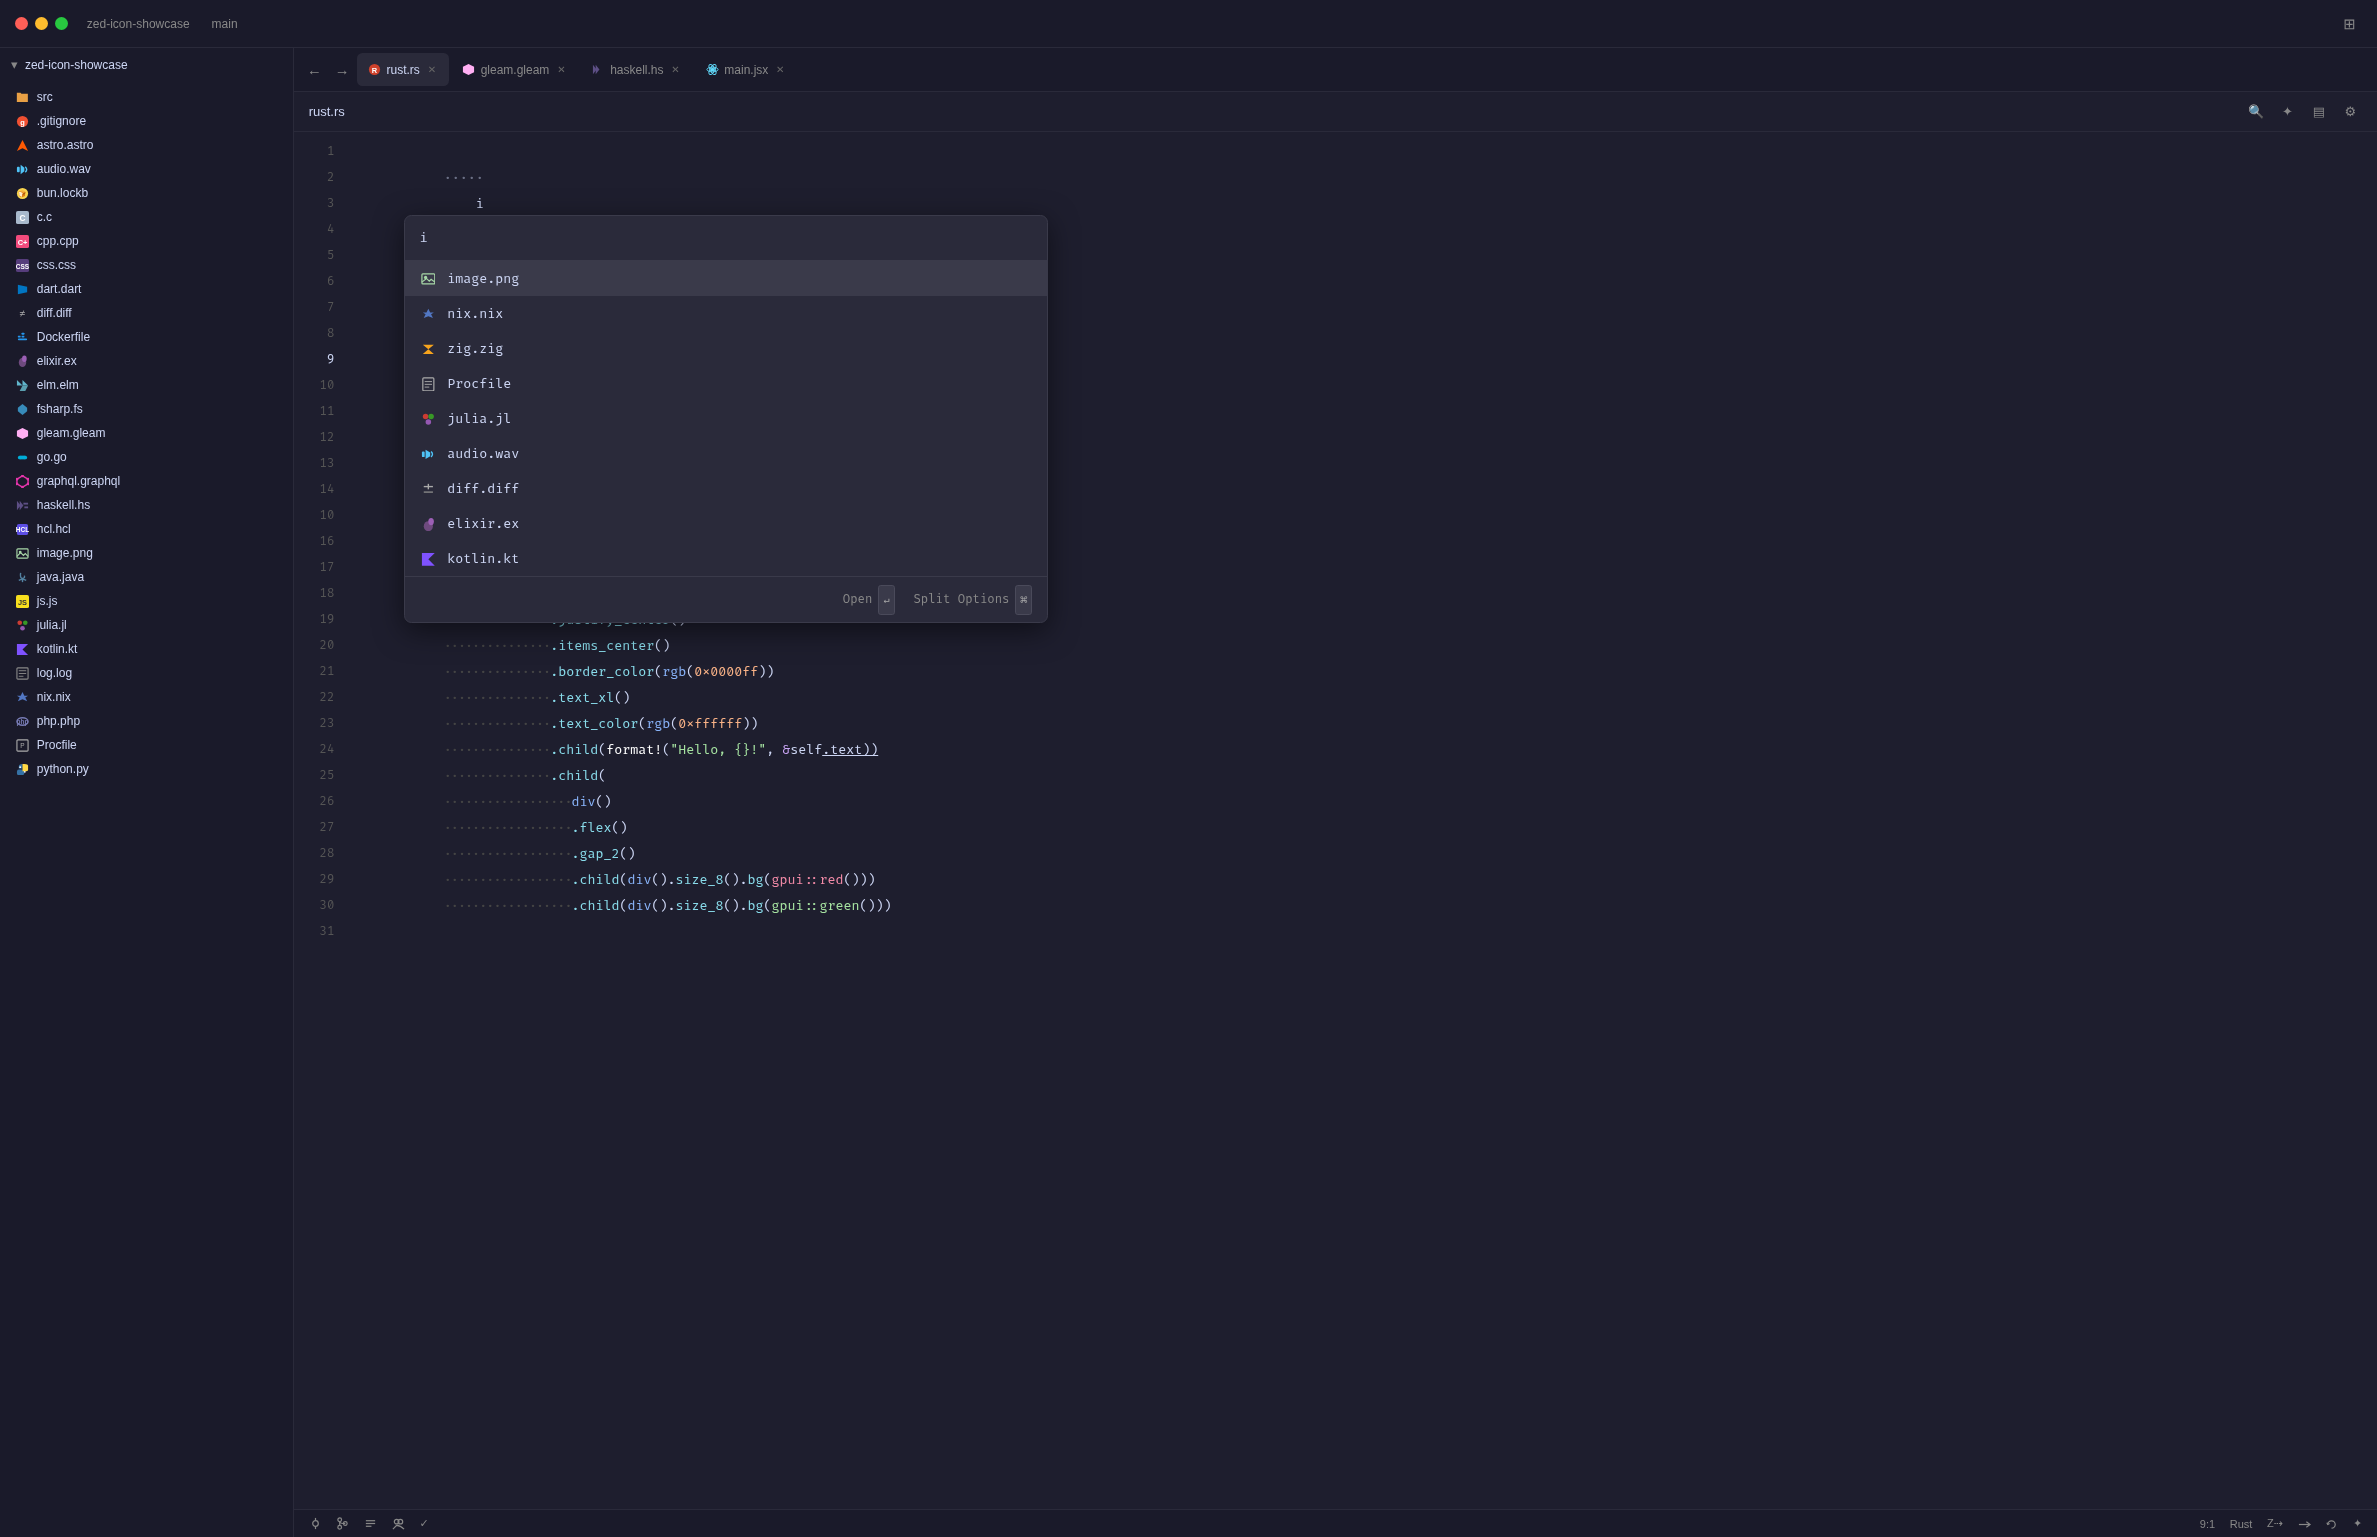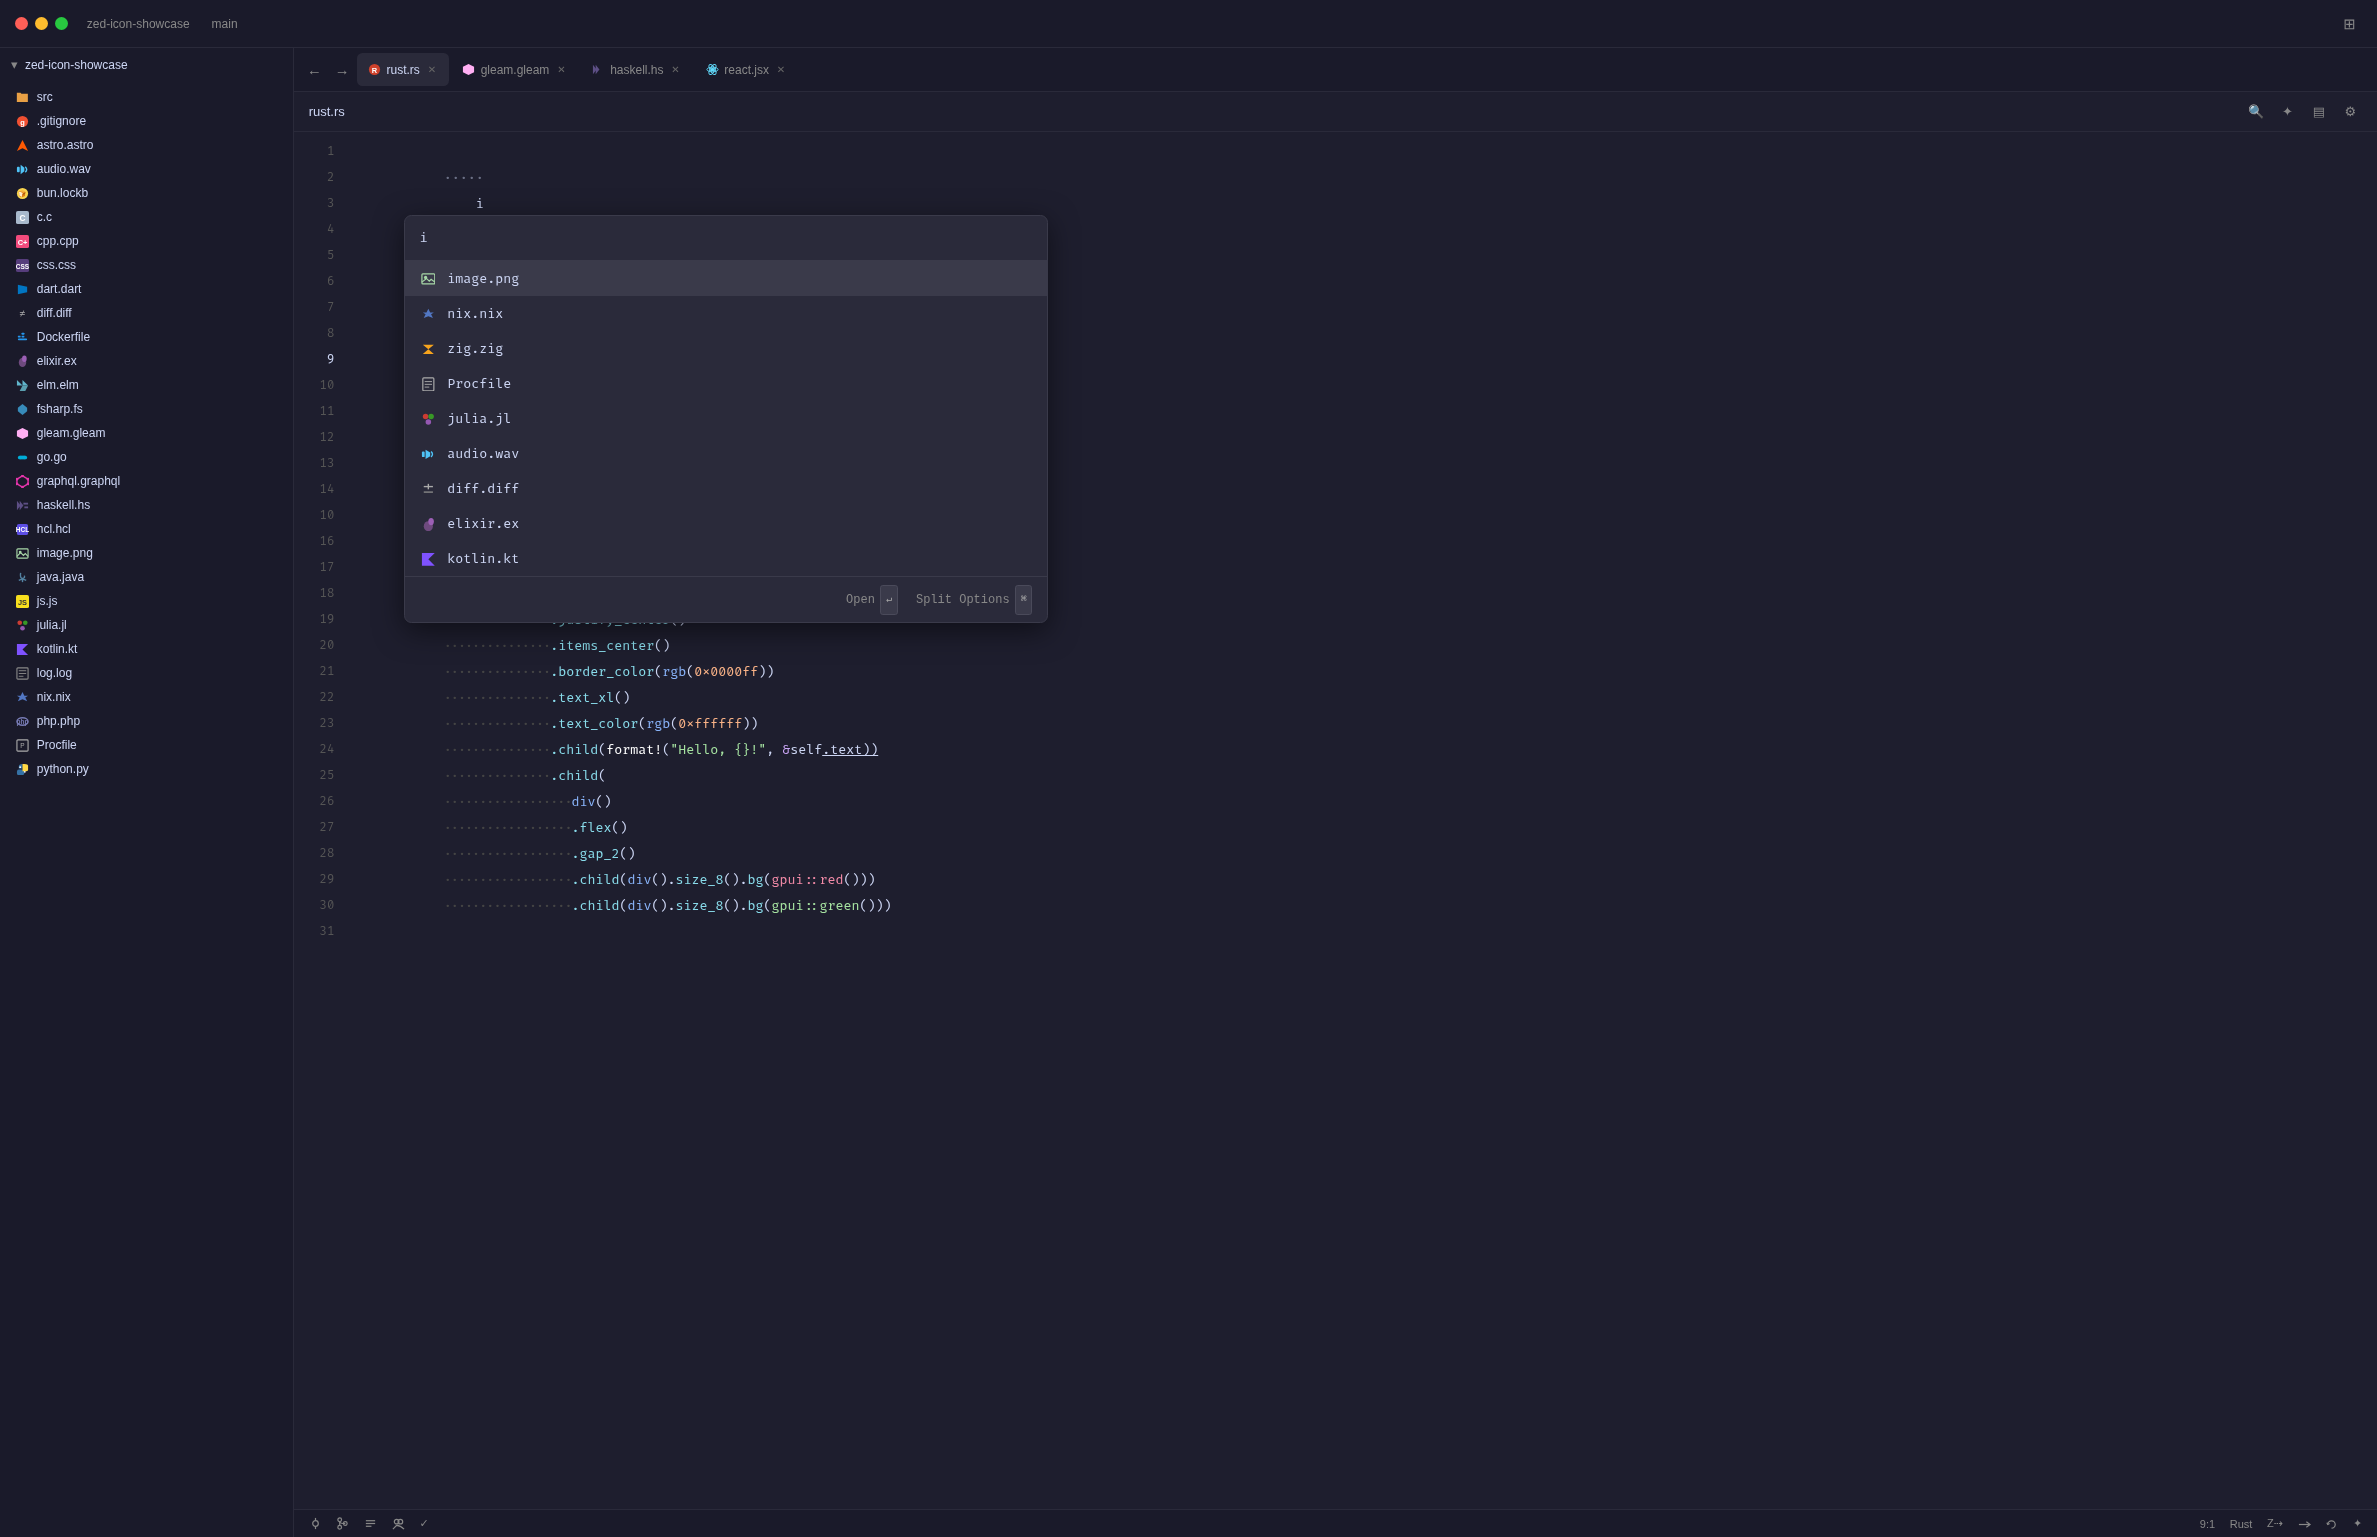--- a/index.html
+++ b/index.html
@@ -336,21 +336,20 @@
       padding: 7.4px 14.7px;
       border-top: 0.9px solid #3a3a4a;
       gap: 18.4px;
       font-size: 12px;
       color: #888;
     }
     .ac-footer-action {
       display: flex;
       align-items: center;
       gap: 5.5px;
-      font-family: Liberation Mono, monospace;
     }
     .ac-kbd {
       background: #3a3a4a;
       border: 0.9px solid #4a4a5a;
       border-radius: 2.8px;
       padding: 0.9px 4.6px;
       font-size: 10px;
       color: #aaa;
     }
 
@@ -747,21 +746,21 @@
 
       <div class="tab">
         <span class="tab-icon">
           <svg width="13" height="13" viewBox="0 0 14 14">
               <circle cx="7" cy="7" r="2" fill="#61dafb"></circle>
               <ellipse cx="7" cy="7" rx="6" ry="2.5" fill="none" stroke="#61dafb" stroke-width="1"></ellipse>
               <ellipse cx="7" cy="7" rx="6" ry="2.5" fill="none" stroke="#61dafb" stroke-width="1" transform="rotate(60 7 7)"></ellipse>
               <ellipse cx="7" cy="7" rx="6" ry="2.5" fill="none" stroke="#61dafb" stroke-width="1" transform="rotate(120 7 7)"></ellipse>
             </svg>
         </span>
-        <span>react.jsx</span>
+        <span>main.jsx</span>
         <span class="tab-close">✕</span>
       </div>
     </div>
 
     <div class="editor-toolbar">
       <span class="editor-filename">rust.rs</span>
       <div class="toolbar-right">
         <div class="toolbar-icon-btn">🔍</div>
         <div class="toolbar-icon-btn">✦</div>
         <div class="toolbar-icon-btn">▤</div>

